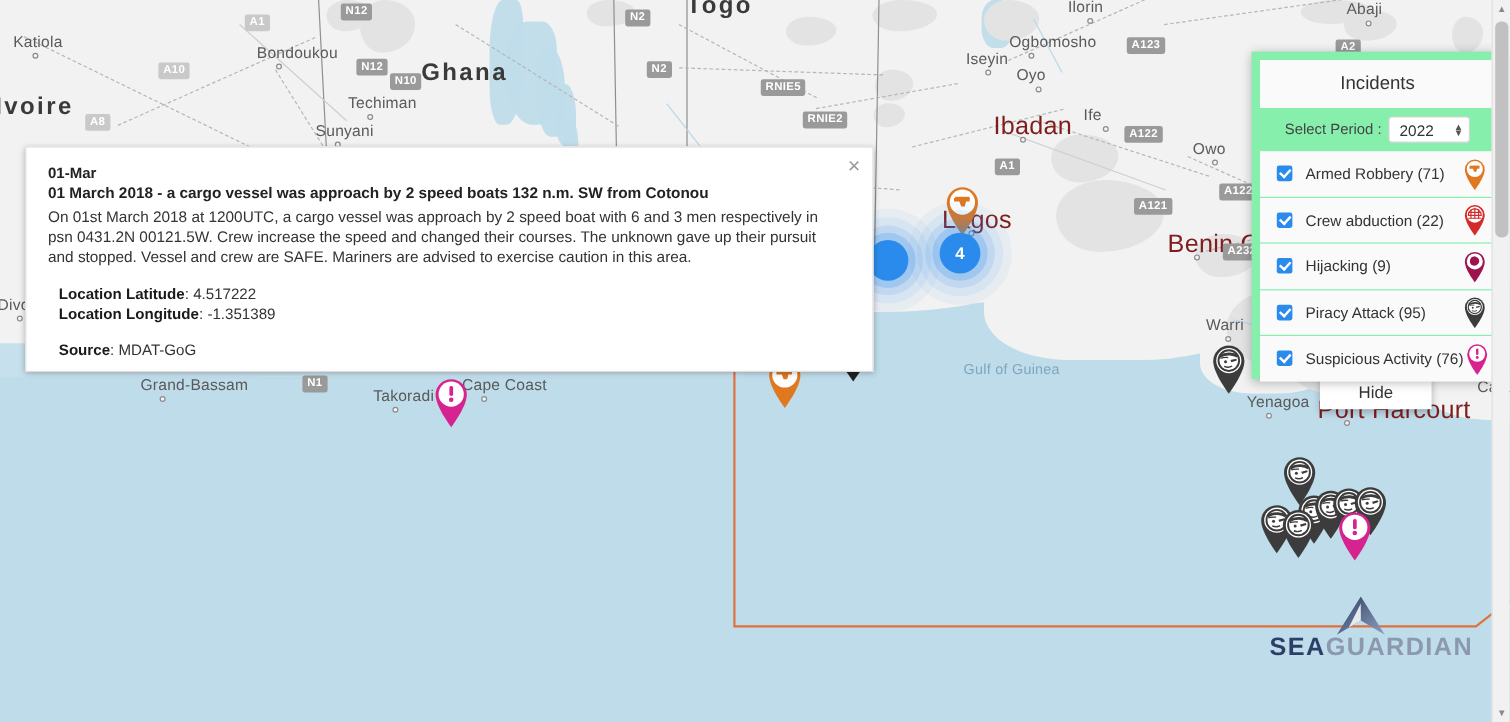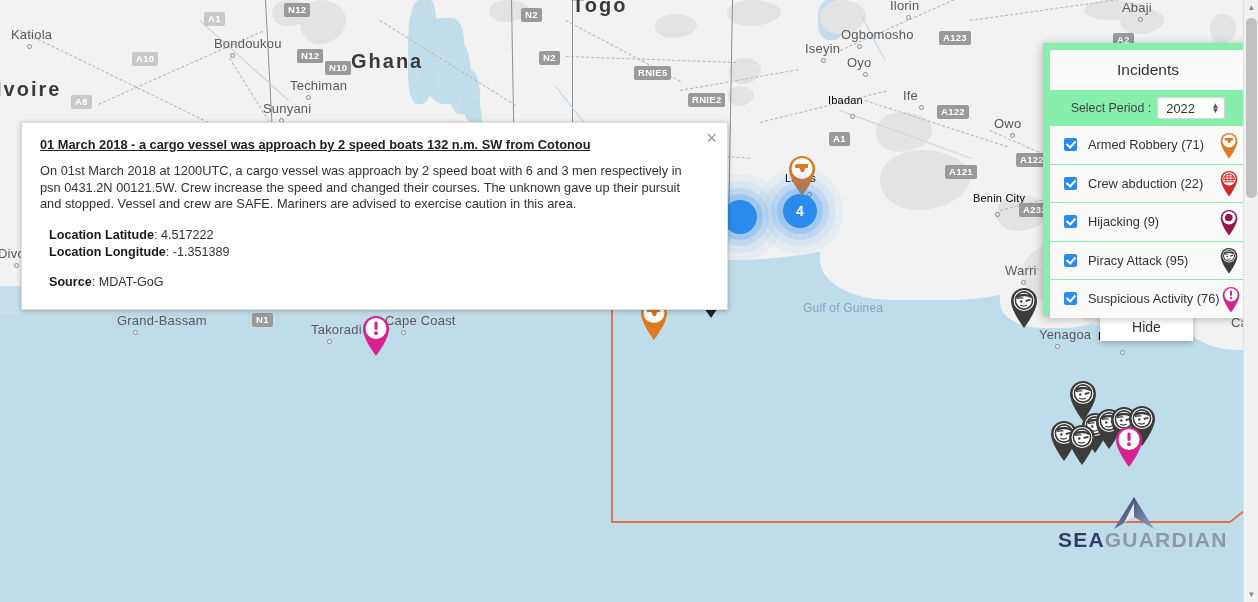--- a/index.html
+++ b/index.html
@@ -53,21 +53,21 @@
   
   .mlabel {
     position: absolute;
     color: #6b6b6b;
     font-size: 13px;
     white-space: nowrap;
     letter-spacing: .2px;
     font-family: "Liberation Sans", sans-serif;
   }
   .mlabel.city { color:#5a5a5a; font-size:13px; }
-  .mlabel.bigcity { color:#000000; font-size:11px; }
+  .mlabel.bigcity { color:#7f1d1d; font-size:21px; }
   .mlabel.country {
     color:#3a3a3a; font-size:20px; font-weight:bold; letter-spacing:2px;
   }
   .mlabel.sea-name { color:#7ea6bd; font-size:12px; font-style:normal; }
   .citydot {
     position:absolute; width:5px; height:5px; border-radius:50%;
     border:1px solid #8b8b8b; background:#f5f5f5;
   }
   .shield {
     position:absolute;
@@ -125,21 +125,21 @@
   .popup-close {
     position:absolute; right:10px; top:8px;
     color:#9a9a9a; font-size:18px; line-height:14px;
     cursor:pointer; background:none; border:none;
     font-family:"Liberation Sans", sans-serif;
   }
   .popup .p-date {
     font-size:12.5px; font-weight:bold; color:#222; margin-bottom:2px;
   }
   .popup .p-head {
-    font-size:12.8px; font-weight:bold; color:#222; margin-bottom:11px;text-decoration:underline;
+    font-size:12.8px; font-weight:bold; color:#222; margin-bottom:5px;
   }
   .popup .p-body {
     font-size:12.8px; color:#333; line-height:16.5px; max-width:648px;
   }
   .popup .p-kv {
     font-size:12.6px; color:#333; line-height:17px;margin-left:9px;
   }
   .popup .p-kv b { color:#1a1a1a; }
   .popup .gap { height:14px; }
   .popup .gap-sm { height:13px; }
@@ -373,21 +373,21 @@
         <div class="mlabel sea-name" style="left: 803px; top: 301px;">Gulf of Guinea</div>
         <div class="shield pale" style="left: 204px; top: 12px;">A1</div>
         <div class="shield pale" style="left: 132px; top: 52px;">A10</div>
         <div class="shield pale" style="left: 71px; top: 95px;">A8</div>
         <div class="shield" style="left: 284px; top: 3px;">N12</div>
         <div class="shield" style="left: 297px; top: 49px;">N12</div>
         <div class="shield" style="left: 325px; top: 61px;">N10</div>
         <div class="shield" style="left: 521px; top: 8px;">N2</div>
         <div class="shield" style="left: 539px; top: 51px;">N2</div>
         <div class="shield" style="left: 634px; top: 66px;">RNIE5</div>
-        <div class="shield" style="left: 669px; top: 93px; margin-left: 19px;">RNIE2</div>
+        <div class="shield" style="left: 669px; top: 93px;">RNIE2</div>
         <div class="shield" style="left: 252px; top: 313px;">N1</div>
         <div class="shield" style="left: 939px; top: 31px;">A123</div>
         <div class="shield" style="left: 829px; top: 132px;">A1</div>
         <div class="shield" style="left: 937px; top: 105px;">A122</div>
         <div class="shield" style="left: 1016px; top: 153px;">A122</div>
         <div class="shield" style="left: 945px; top: 165px;">A121</div>
         <div class="shield" style="left: 1113px; top: 33px;">A2</div>
         <div class="shield" style="left: 1019px; top: 203px;">A232</div>
       </div>
 
@@ -527,20 +527,21 @@
         </div>
         <div class="cluster" style="left: 723px; top: 200px;"></div>
         <div class="cluster" style="left: 783px; top: 194px;">4</div>
         <div class="tri-marker" style="left: 702px; top: 305px;"></div>
       </div>
 
   </div>
 
   <div class="popup">
     <button class="popup-close">×</button>
+    <div class="p-date">01-Mar</div>
     <div class="p-head">01 March 2018 - a cargo vessel was approach by 2 speed boats 132 n.m. SW from Cotonou</div>
     <div class="p-body">On 01st March 2018 at 1200UTC, a cargo vessel was approach by 2 speed boat with 6 and 3 men respectively in psn 0431.2N 00121.5W. Crew increase the speed and changed their courses. The unknown gave up their pursuit and stopped. Vessel and crew are SAFE. Mariners are advised to exercise caution in this area.</div>
     <div class="gap"></div>
     <div class="p-kv">
       <b>Location Latitude</b><span>: 4.517222</span>
     </div>
     <div class="p-kv">
       <b>Location Longitude</b><span>: -1.351389</span>
     </div>
     <div class="gap-sm"></div>

